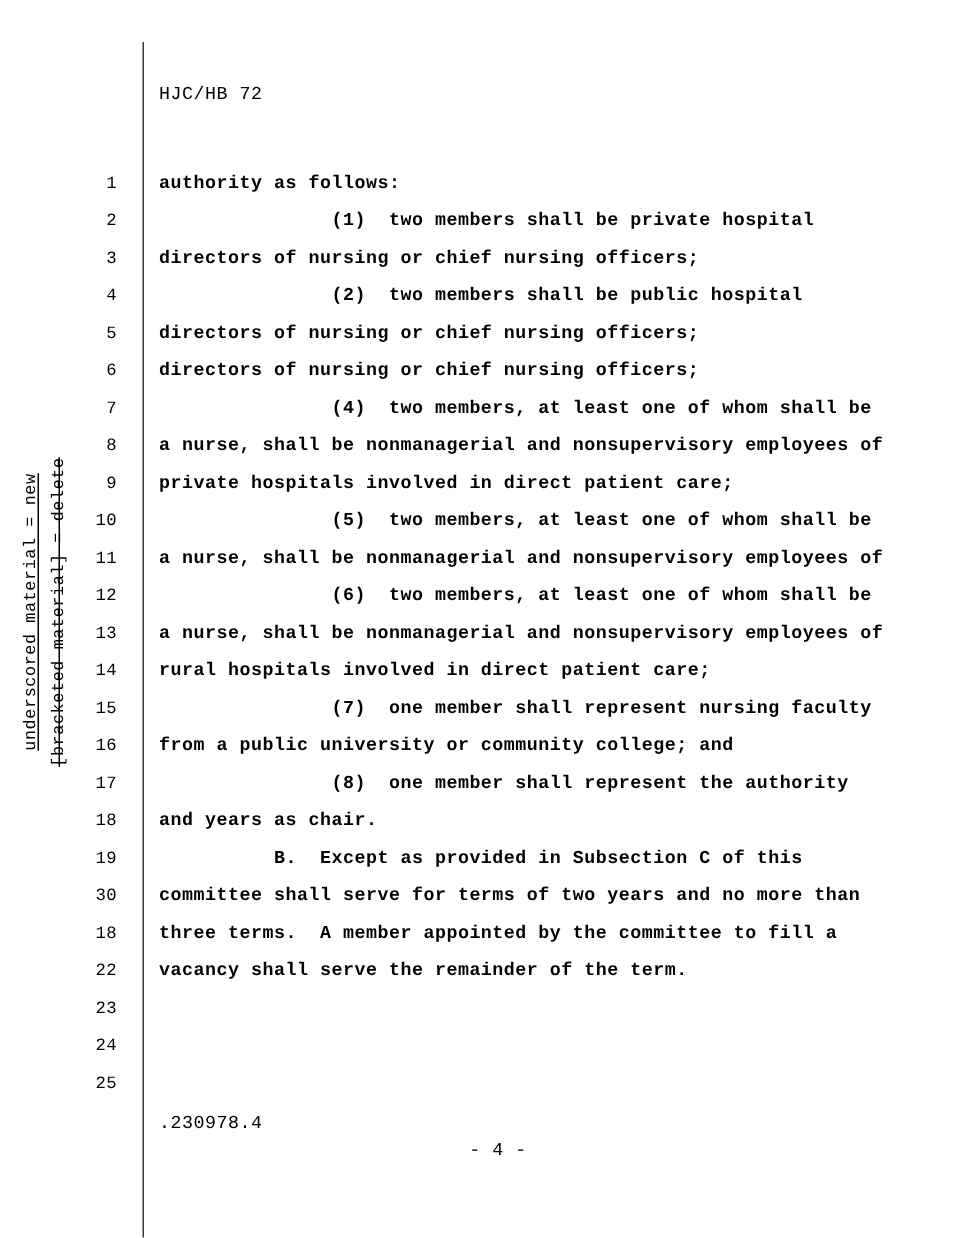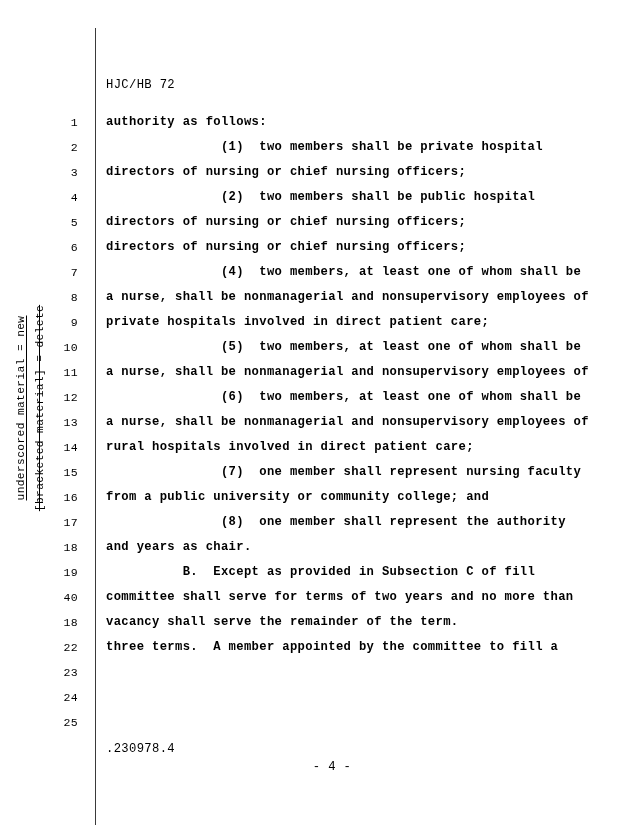--- a/index.html
+++ b/index.html
@@ -81,21 +81,20 @@
   }
 
   
   .doc-header {
     position: absolute;
     left: 106px;
     top: 56px;
     font-size: 12.2px;
     letter-spacing: 0.35px;
     white-space: pre;
-    margin-top: 22px;
   }
 
   
   .body-text {
     position: absolute;
     left: 106px;
     top: 110px;
     width: 470px;
     font-weight: bold;
   }
@@ -156,21 +155,21 @@
     <div class="lineno">10</div>
     <div class="lineno">11</div>
     <div class="lineno">12</div>
     <div class="lineno">13</div>
     <div class="lineno">14</div>
     <div class="lineno">15</div>
     <div class="lineno">16</div>
     <div class="lineno">17</div>
     <div class="lineno">18</div>
     <div class="lineno">19</div>
-    <div class="lineno">40</div>
+    <div class="lineno">30</div>
     <div class="lineno">18</div>
     <div class="lineno">22</div>
     <div class="lineno">23</div>
     <div class="lineno">24</div>
     <div class="lineno">25</div>
   </div>
 
   <div class="vrule"></div>
 
   <div class="doc-header">HJC/HB 72</div>
@@ -187,22 +186,22 @@
     <div class="body-line">private hospitals involved in direct patient care;</div>
     <div class="body-line">               (5)  two members, at least one of whom shall be</div>
     <div class="body-line">a nurse, shall be nonmanagerial and nonsupervisory employees of</div>
     <div class="body-line">               (6)  two members, at least one of whom shall be</div>
     <div class="body-line">a nurse, shall be nonmanagerial and nonsupervisory employees of</div>
     <div class="body-line">rural hospitals involved in direct patient care;</div>
     <div class="body-line">               (7)  one member shall represent nursing faculty</div>
     <div class="body-line">from a public university or community college; and</div>
     <div class="body-line">               (8)  one member shall represent the authority</div>
     <div class="body-line">and years as chair.</div>
-    <div class="body-line">          B.  Except as provided in Subsection C of fill</div>
+    <div class="body-line">          B.  Except as provided in Subsection C of this</div>
     <div class="body-line">committee shall serve for terms of two years and no more than</div>
+    <div class="body-line">three terms.  A member appointed by the committee to fill a</div>
     <div class="body-line">vacancy shall serve the remainder of the term.</div>
-    <div class="body-line">three terms.  A member appointed by the committee to fill a</div>
   </div>
 
   <div class="footer-id">.230978.4</div>
   <div class="footer-page">- 4 -</div>
 
 </div>
 
 </body></html>

